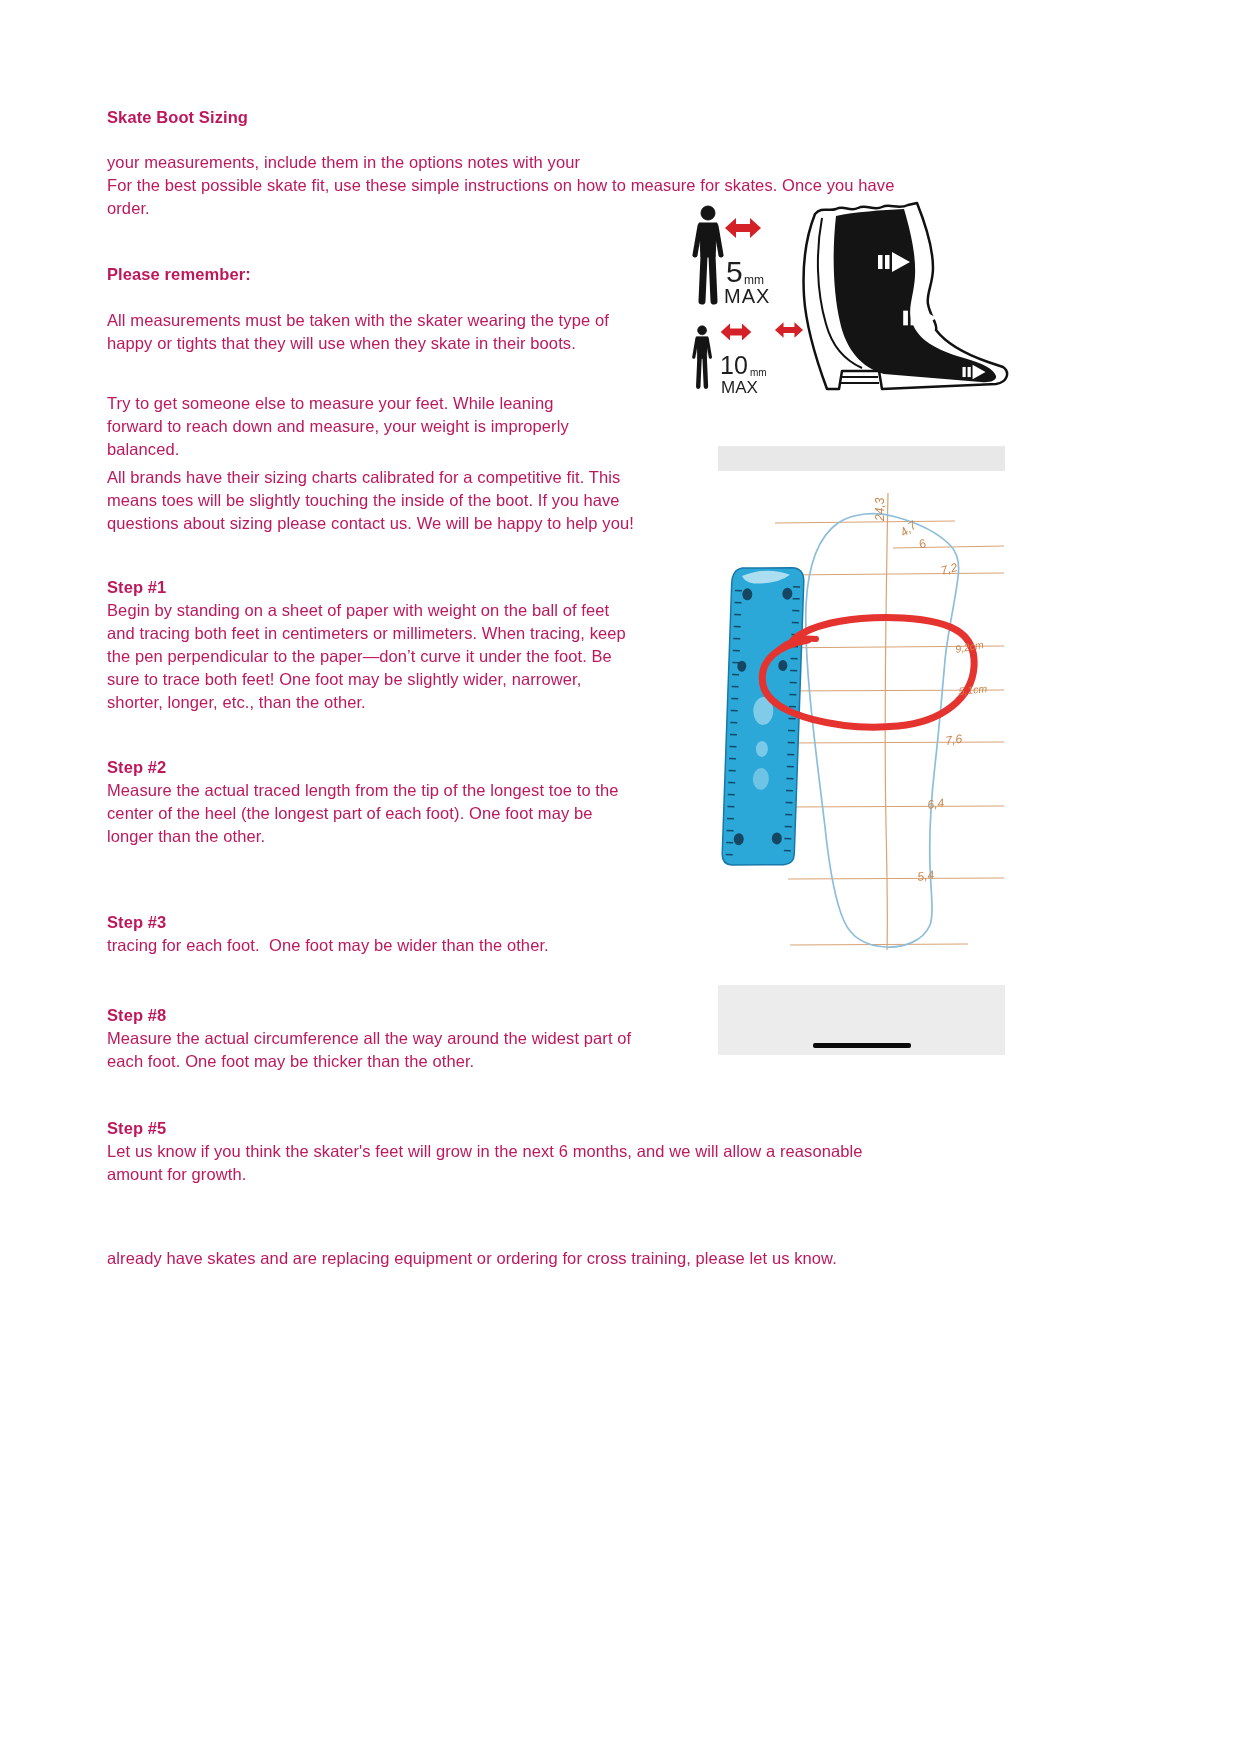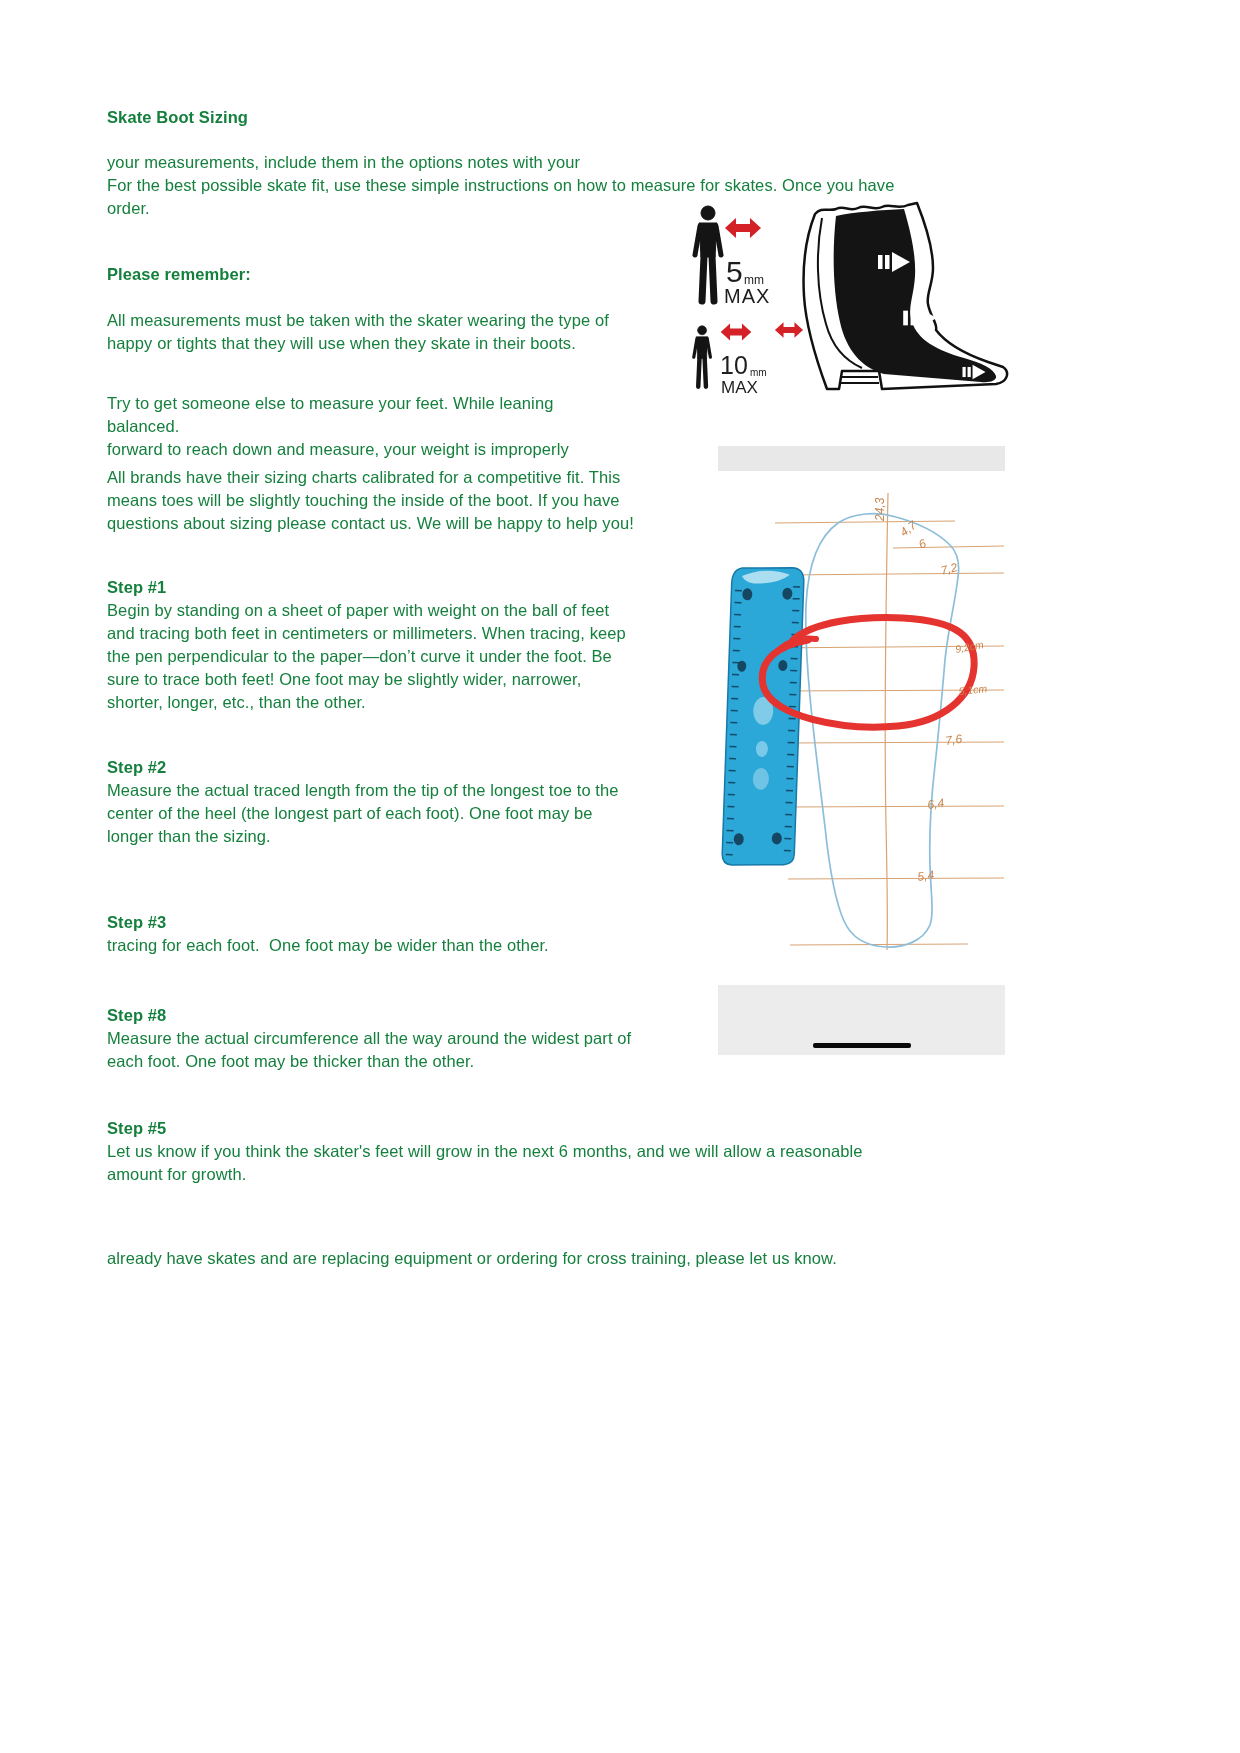--- a/index.html
+++ b/index.html
@@ -4,48 +4,48 @@
 <style>
   html,body{margin:0;padding:0;}
   body{
     width:1240px;height:1753px;position:relative;background:#ffffff;
     font-family:"Liberation Sans", sans-serif;color:#000;
     overflow:hidden;
   }
   .para{
     position:absolute;left:107px;
     font-size:16.5px;line-height:23px;letter-spacing:.1px;
-    white-space:pre;color:#15803d;
+    white-space:pre;color:#be185d;
   }
   .para>div{white-space:pre;}
   .bold{font-weight:bold;}
   .img-block{position:absolute;}
   svg text{font-family:"Liberation Sans", sans-serif;}
   .hand{font-family:"DejaVu Sans", sans-serif;font-style:italic;}
 </style>
 </head>
 <body>
 
 <div>
 
   <div class="para bold" style="top:106px">Skate Boot Sizing</div>
 
   <div class="para" style="top:151px"><div>your measurements, include them in the options notes with your</div><div>For the best possible skate fit, use these simple instructions on how to measure for skates. Once you have</div><div>order.</div></div>
 
   <div class="para bold" style="top:263px">Please remember:</div>
 
   <div class="para" style="top:309px"><div>All measurements must be taken with the skater wearing the type of</div><div>happy or tights that they will use when they skate in their boots.</div></div>
-  <div class="para" style="top:392px"><div>Try to get someone else to measure your feet. While leaning</div><div>balanced.</div><div>forward to reach down and measure, your weight is improperly</div></div>
+  <div class="para" style="top:392px"><div>Try to get someone else to measure your feet. While leaning</div><div>forward to reach down and measure, your weight is improperly</div><div>balanced.</div></div>
   <div class="para" style="top:466px"><div>All brands have their sizing charts calibrated for a competitive fit. This</div><div>means toes will be slightly touching the inside of the boot. If you have</div><div>questions about sizing please contact us. We will be happy to help you!</div></div>
 
   <div class="para bold" style="top:576px">Step #1</div>
   <div class="para" style="top:599px"><div>Begin by standing on a sheet of paper with weight on the ball of feet</div><div>and tracing both feet in centimeters or millimeters. When tracing, keep</div><div>the pen perpendicular to the paper—don’t curve it under the foot. Be</div><div>sure to trace both feet! One foot may be slightly wider, narrower,</div><div>shorter, longer, etc., than the other.</div></div>
 
   <div class="para bold" style="top:756px">Step #2</div>
-  <div class="para" style="top:779px"><div>Measure the actual traced length from the tip of the longest toe to the</div><div>center of the heel (the longest part of each foot). One foot may be</div><div>longer than the sizing.</div></div>
+  <div class="para" style="top:779px"><div>Measure the actual traced length from the tip of the longest toe to the</div><div>center of the heel (the longest part of each foot). One foot may be</div><div>longer than the other.</div></div>
 
   <div class="para bold" style="top:911px">Step #3</div>
   <div class="para" style="top:934px"><div>tracing for each foot.  One foot may be wider than the other.</div></div>
 
   <div class="para bold" style="top:1004px">Step #8</div>
   <div class="para" style="top:1027px"><div>Measure the actual circumference all the way around the widest part of</div><div>each foot. One foot may be thicker than the other.</div></div>
 
   <div class="para bold" style="top:1117px">Step #5</div>
   <div class="para" style="top:1140px"><div>Let us know if you think the skater's feet will grow in the next 6 months, and we will allow a reasonable</div><div>amount for growth.</div></div>
 

